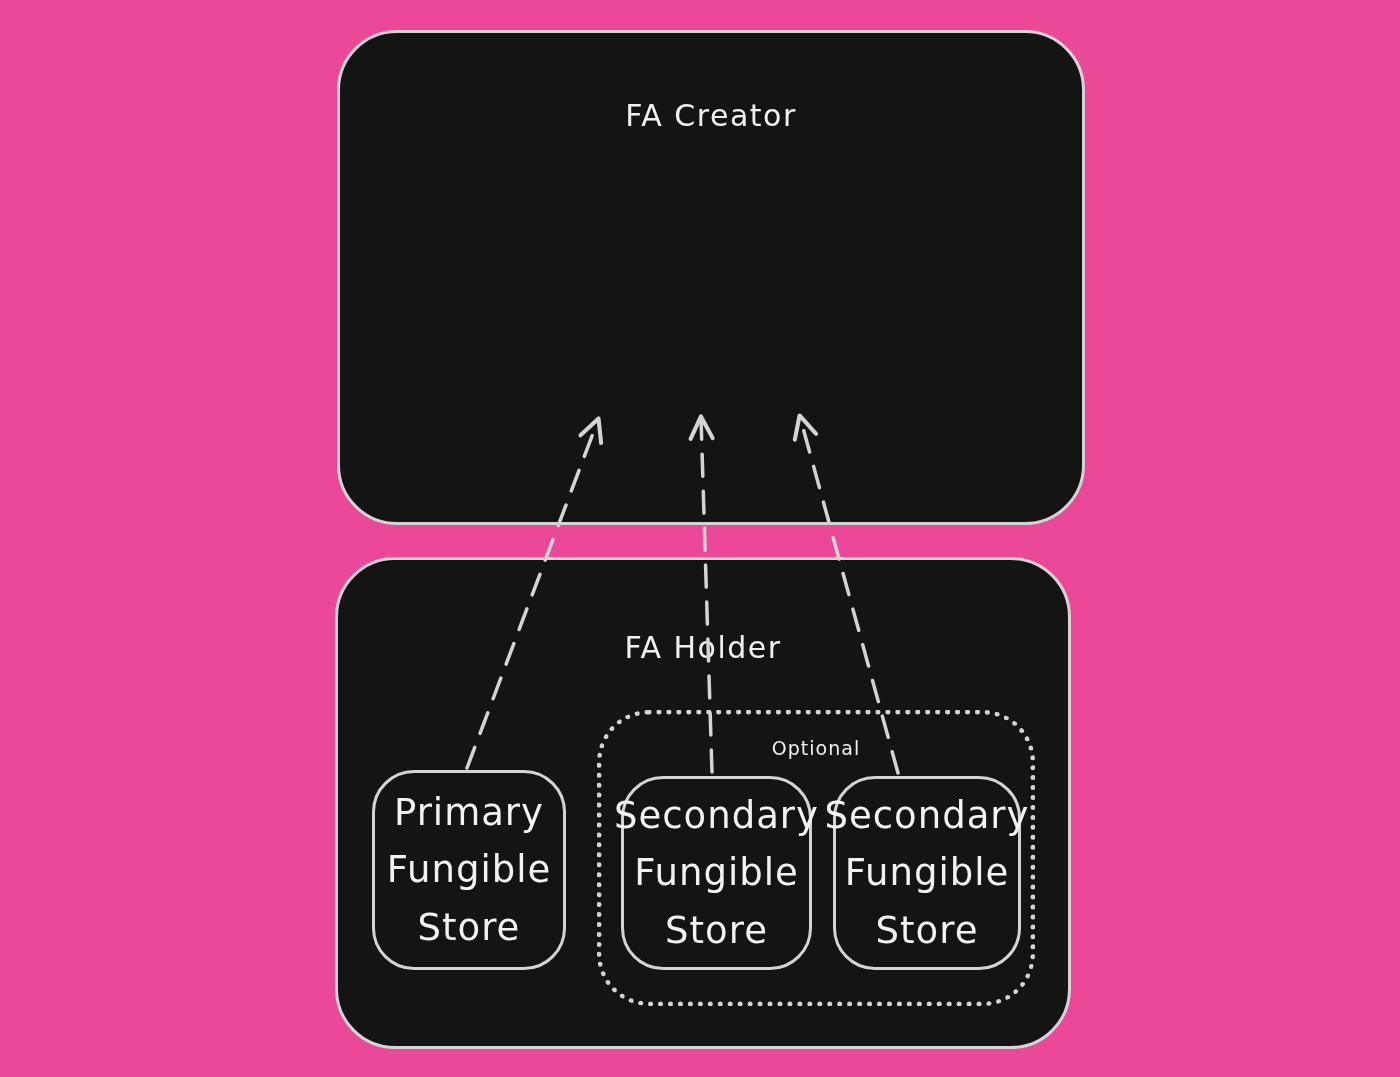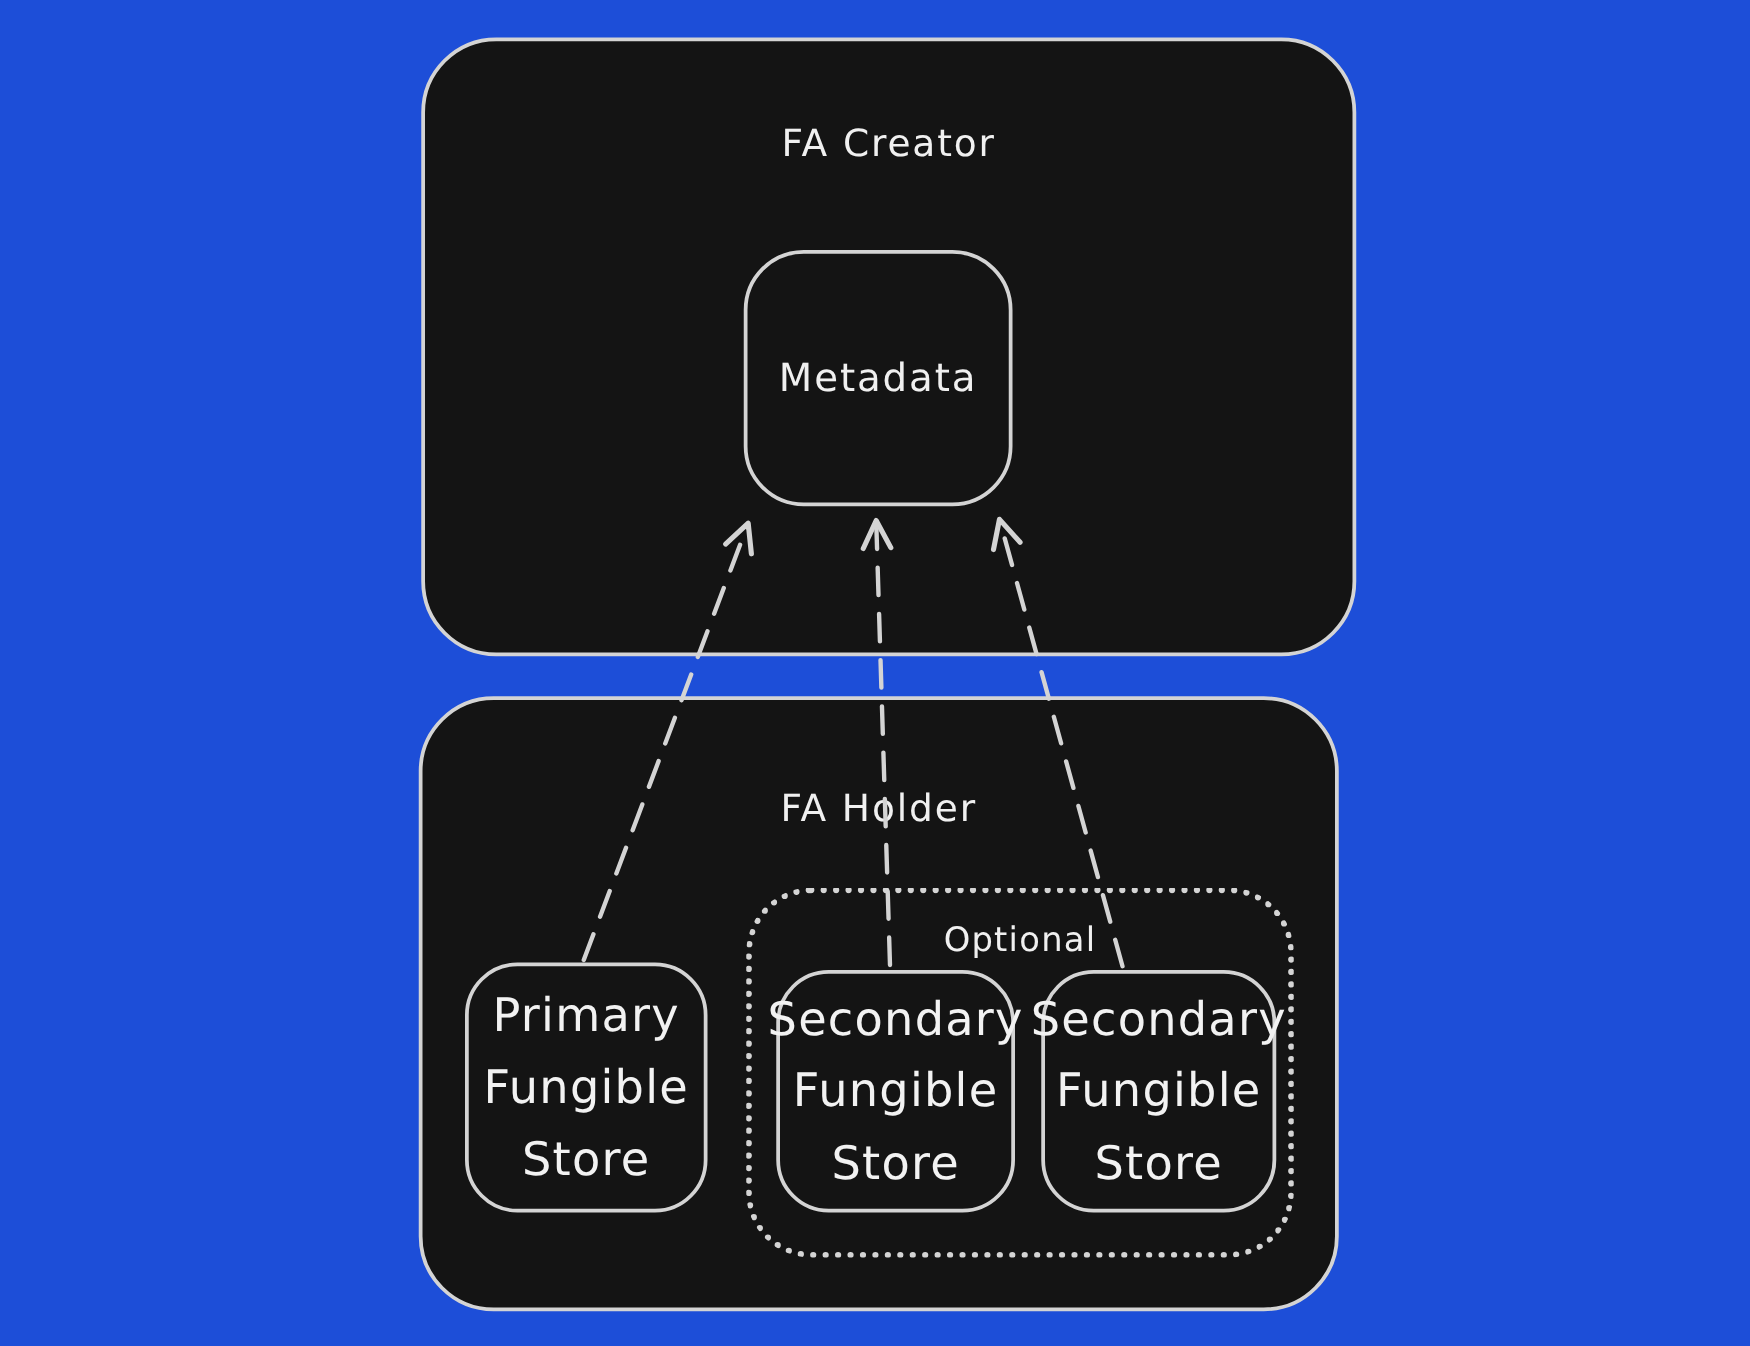--- a/index.html
+++ b/index.html
@@ -4,21 +4,21 @@
 <style>
   html, body {
     margin: 0;
     padding: 0;
     background: #000000;
   }
   .canvas {
     position: relative;
     width: 1400px;
     height: 1077px;
-    background: #1d4ed8;
+    background: #ec4899;
     font-family: "DejaVu Sans", sans-serif;
     overflow: hidden;
     color: #f0f0f0;
   }
   .box {
     position: absolute;
     box-sizing: border-box;
     border: 3.5px solid #d4d4d4;
     background: #141414;
   }
@@ -57,21 +57,21 @@
     width: 438px; height: 296px;
     border-radius: 52px;
     border: 5px dotted #d4d4d4;
     background: transparent;
   }
   .optional-label {
     position: absolute;
     left: 0; top: 22px;
     width: 100%;
     text-align: center;
-    font-size: 27px;
+    font-size: 19px;
     letter-spacing: 1px;
     color: #f0f0f0;
   }
   .store-box {
     border-radius: 42px;
     display: flex;
     align-items: center;
     justify-content: center;
   }
   .primary-store {
@@ -103,23 +103,20 @@
 </style>
 </head>
 <body>
 
 <div class="canvas">
 
   <div class="box fa-creator">
     <div class="container-label creator-label">FA Creator</div>
   </div>
 
-  <div class="box metadata-box">
-    <span>Metadata</span>
-  </div>
 
   <div class="box fa-holder">
     <div class="container-label holder-label">FA Holder</div>
   </div>
 
   <div class="box store-box primary-store">
     <div class="store-label">
       <span class="line">Primary</span>
       <span class="line">Fungible</span>
       <span class="line">Store</span>

